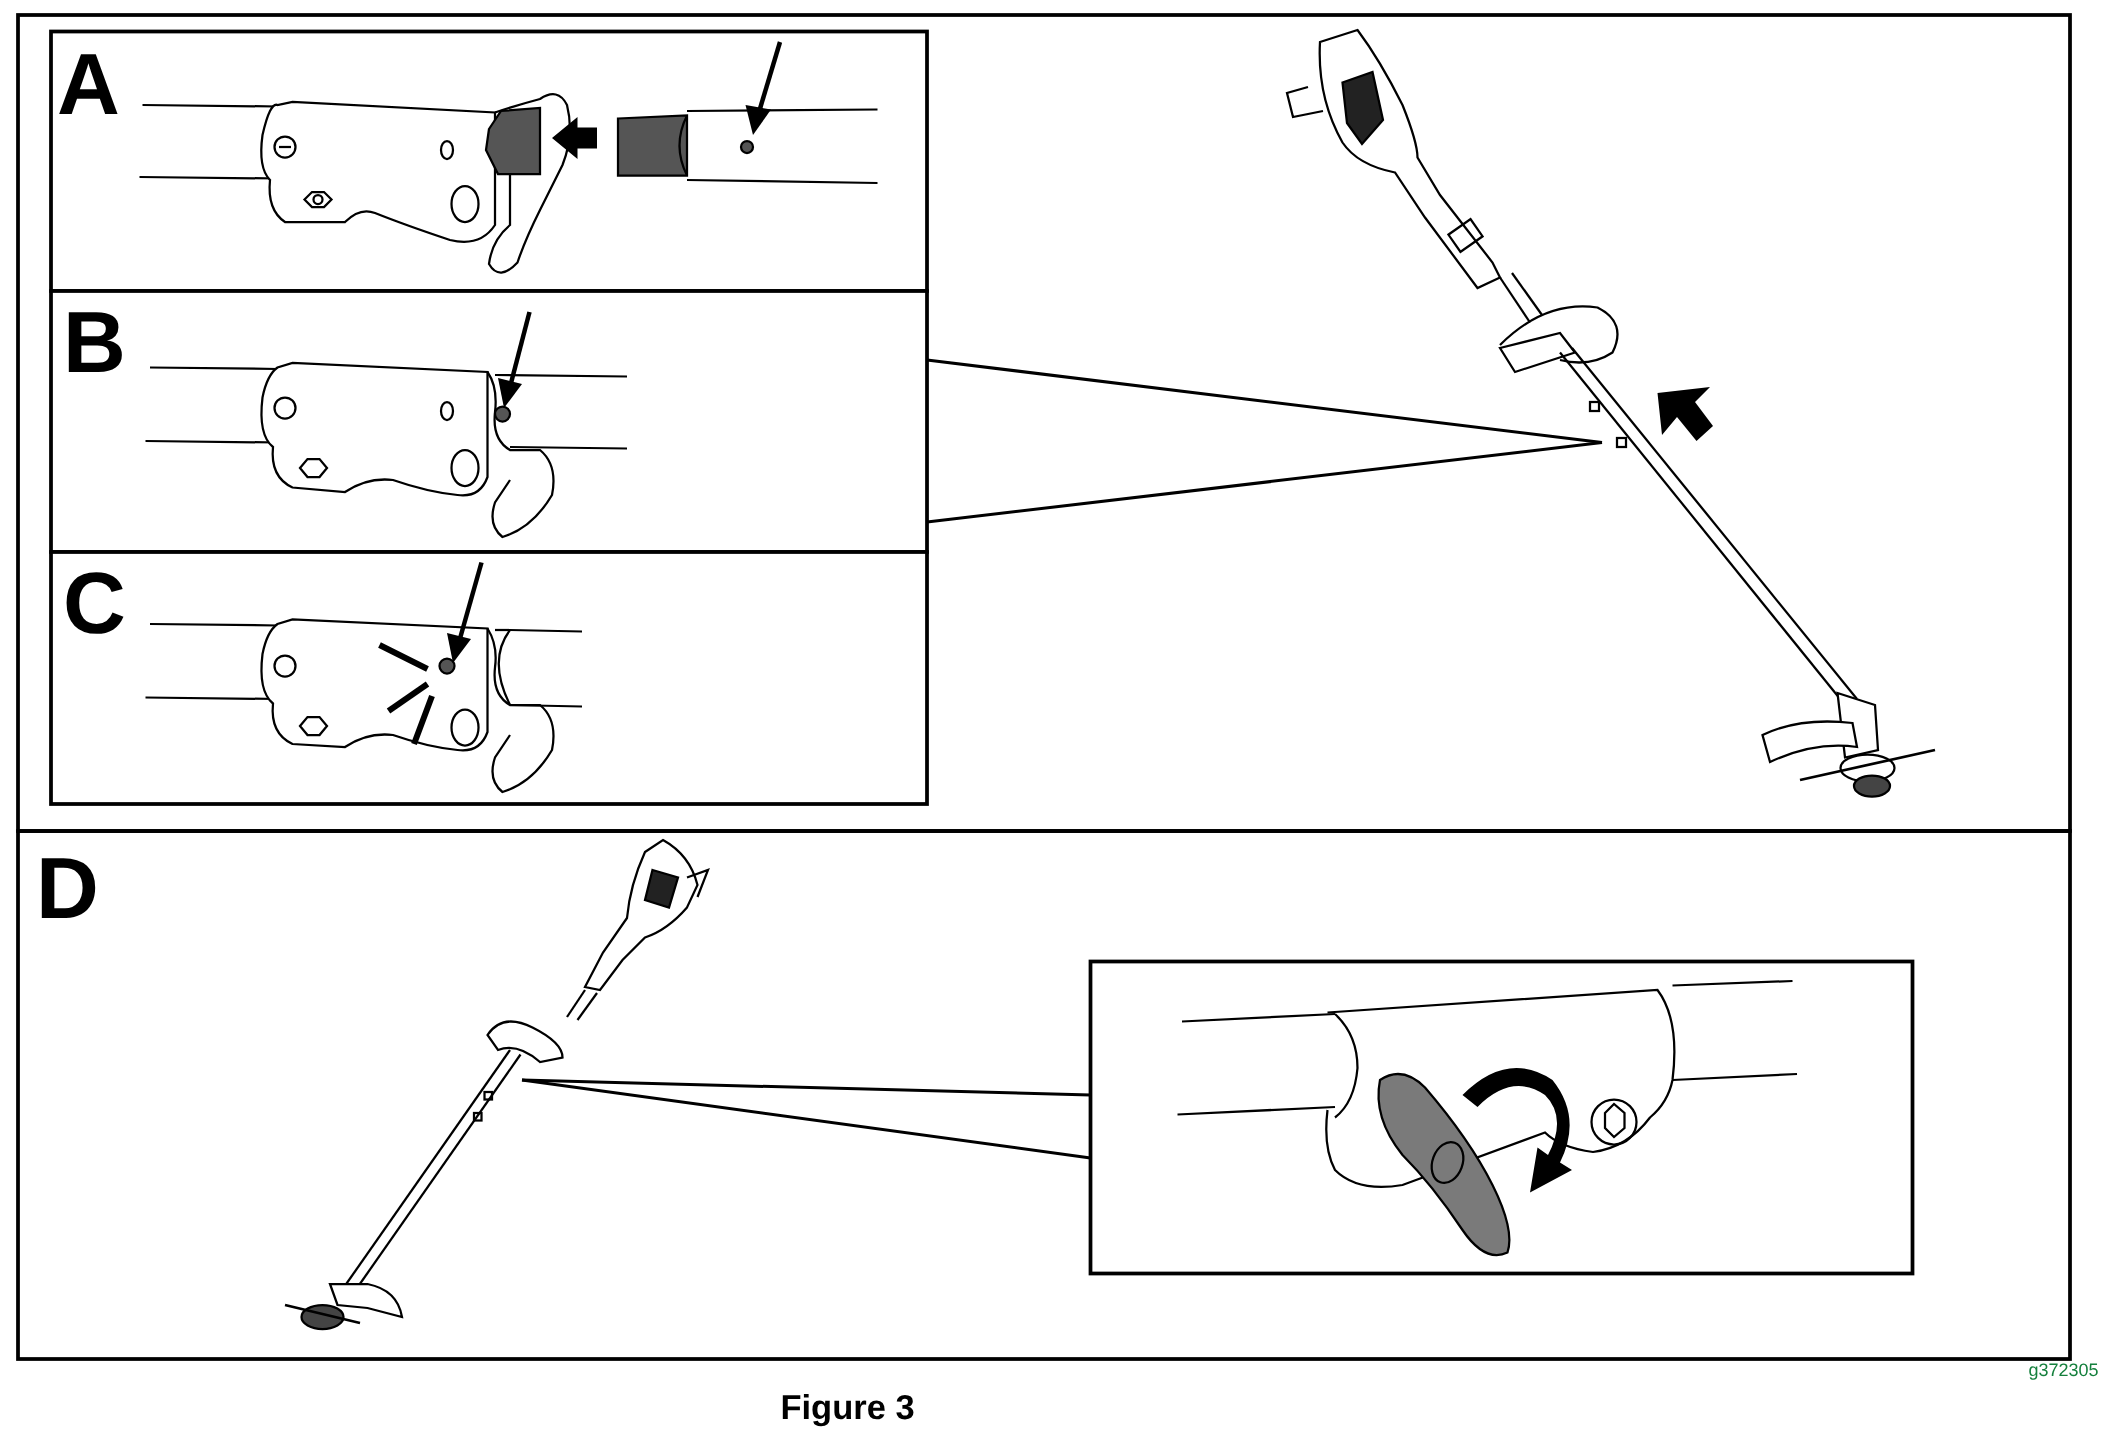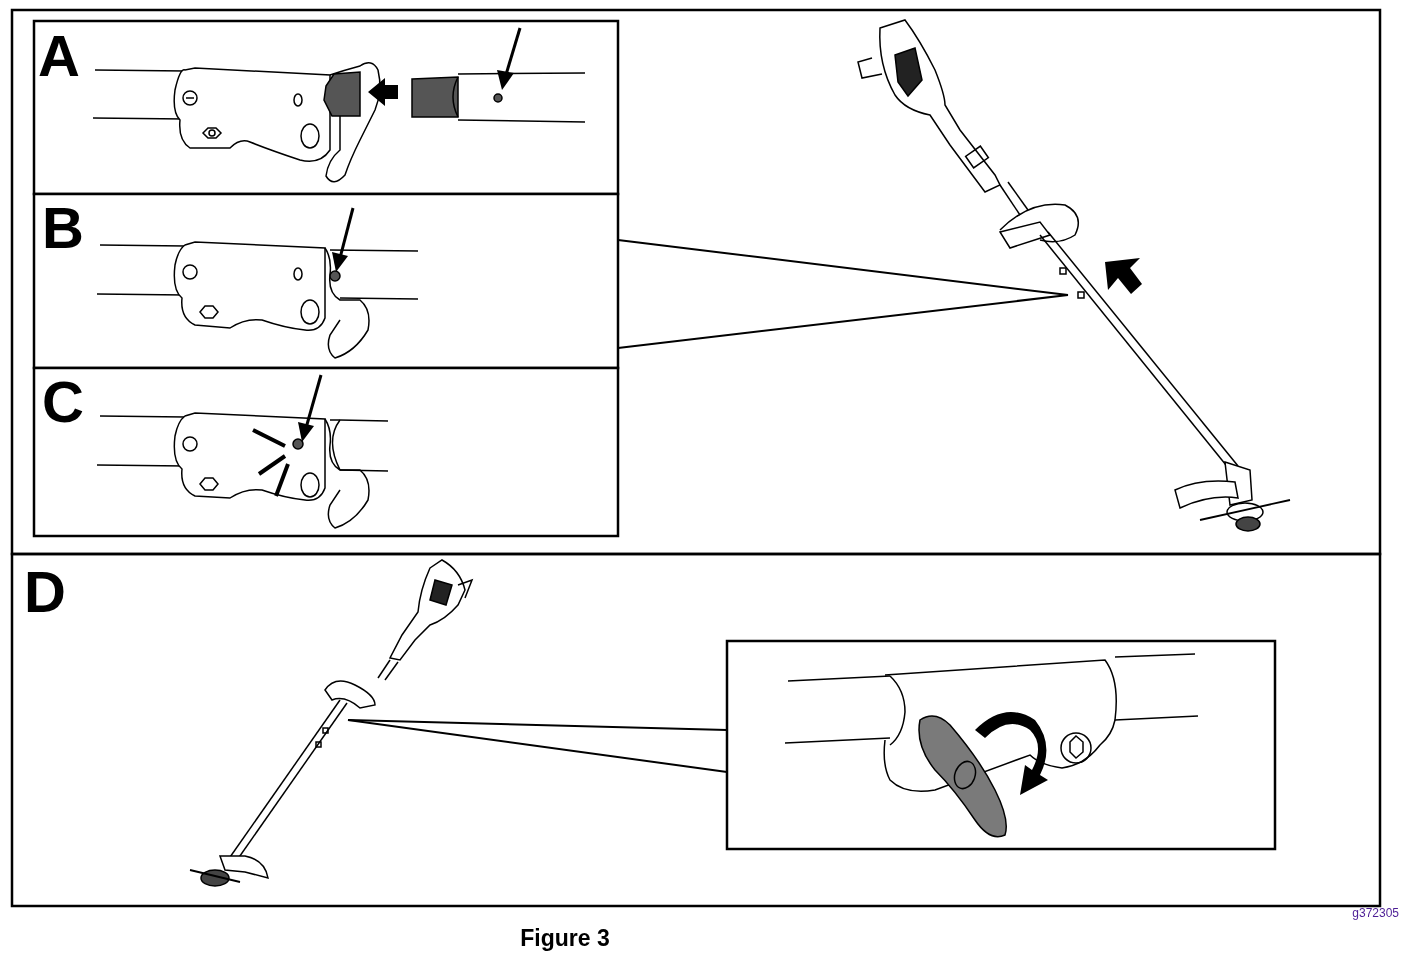--- a/index.html
+++ b/index.html
@@ -1,20 +1,20 @@
 <!DOCTYPE html>
 <html><head>
 <meta charset="utf-8">
 <style>
   html, body { margin: 0; padding: 0; background: #ffffff; }
   body { width: 1407px; height: 960px; position: relative; overflow: hidden; font-family: "Liberation Sans", sans-serif; }
   #figure { position: absolute; left: 0; top: 0; width: 1407px; height: 960px; }
   .panel-letter { font-family: "Liberation Sans", sans-serif; font-weight: bold; font-size: 58px; fill: #000; }
   .caption { position: absolute; left: 0; width: 1130px; top: 925px; text-align: center; font-weight: bold; font-size: 23px; color: #000; font-family: "Liberation Sans", sans-serif; }
-  .figure-id { position: absolute; right: 8px; top: 906px; font-size: 12px; color: #4c1d95; font-family: "Liberation Sans", sans-serif; }
+  .figure-id { position: absolute; right: 8px; top: 906px; font-size: 12px; color: #15803d; font-family: "Liberation Sans", sans-serif; }
 </style>
 </head>
 <body>
 
 <svg id="figure" viewBox="0 0 1407 960" xmlns="http://www.w3.org/2000/svg">
 
   <rect x="12" y="10" width="1368" height="544" fill="none" stroke="#000" stroke-width="2.5"></rect>
   <rect x="12" y="554" width="1368" height="352" fill="none" stroke="#000" stroke-width="2.5"></rect>
 
   <rect x="34" y="21" width="584" height="173" fill="#fff" stroke="#000" stroke-width="2.5"></rect>

